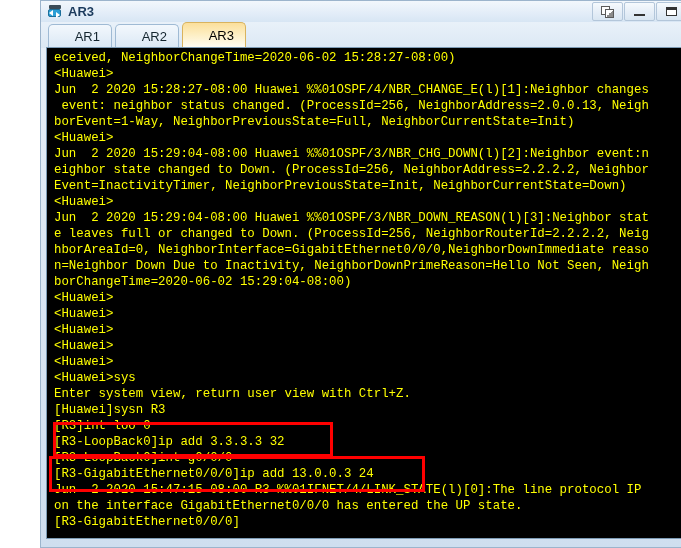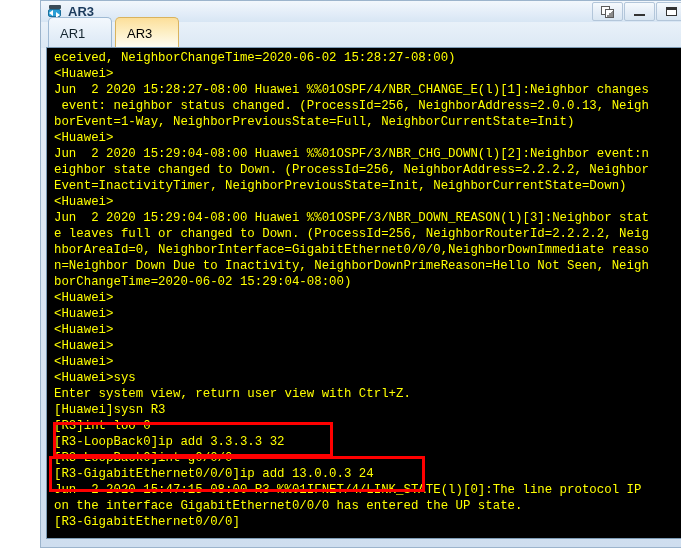--- a/index.html
+++ b/index.html
@@ -158,24 +158,24 @@
     background: linear-gradient(to bottom, #e9f1f9 0%, #dce8f4 100%);
     display: flex;
     align-items: flex-end;
     padding-left: 7px;
     box-sizing: border-box;
   }
   .tab {
     height: 24px;
     min-width: 64px;
     margin-right: 3px;
-    padding: 15px 11px;
-    display: flex;
-    align-items: center;
-    justify-content: flex-start;
+    padding: 8px 11px;
+    display: flex;
+    align-items: center;
+    justify-content: flex-end;
     font-size: 13px;
     color: #14252f;
     background: linear-gradient(to bottom, #f3f8fd 0%, #e4eef8 60%, #dbe8f5 100%);
     border: 1px solid #9fbad4;
     border-bottom: none;
     border-radius: 5px 5px 0 0;
     box-sizing: border-box;
     white-space: nowrap;
   }
   .tab.active {
@@ -320,20 +320,23 @@
       <div class="winbtn">
         <span class="glyph-close">X</span>
       </div>
     </div>
   </div>
 
   <div id="tabstrip">
     <div class="tab">
       <span>AR1</span>
     </div>
+    <div class="tab">
+      <span>AR2</span>
+    </div>
     <div class="tab active">
       <span>AR3</span>
     </div>
   </div>
 
   <div id="console-frame">
 
     <div id="console-text" style="color: rgb(255, 255, 0);"><span class="ln">eceived, NeighborChangeTime=2020-06-02 15:28:27-08:00)</span><span class="ln">&lt;Huawei&gt;</span><span class="ln">Jun  2 2020 15:28:27-08:00 Huawei %%01OSPF/4/NBR_CHANGE_E(l)[1]:Neighbor changes</span><span class="ln"> event: neighbor status changed. (ProcessId=256, NeighborAddress=2.0.0.13, Neigh</span><span class="ln">borEvent=1-Way, NeighborPreviousState=Full, NeighborCurrentState=Init)</span><span class="ln">&lt;Huawei&gt;</span><span class="ln">Jun  2 2020 15:29:04-08:00 Huawei %%01OSPF/3/NBR_CHG_DOWN(l)[2]:Neighbor event:n</span><span class="ln">eighbor state changed to Down. (ProcessId=256, NeighborAddress=2.2.2.2, Neighbor</span><span class="ln">Event=InactivityTimer, NeighborPreviousState=Init, NeighborCurrentState=Down)</span><span class="ln">&lt;Huawei&gt;</span><span class="ln">Jun  2 2020 15:29:04-08:00 Huawei %%01OSPF/3/NBR_DOWN_REASON(l)[3]:Neighbor stat</span><span class="ln">e leaves full or changed to Down. (ProcessId=256, NeighborRouterId=2.2.2.2, Neig</span><span class="ln">hborAreaId=0, NeighborInterface=GigabitEthernet0/0/0,NeighborDownImmediate reaso</span><span class="ln">n=Neighbor Down Due to Inactivity, NeighborDownPrimeReason=Hello Not Seen, Neigh</span><span class="ln">borChangeTime=2020-06-02 15:29:04-08:00)</span><span class="ln">&lt;Huawei&gt;</span><span class="ln">&lt;Huawei&gt;</span><span class="ln">&lt;Huawei&gt;</span><span class="ln">&lt;Huawei&gt;</span><span class="ln">&lt;Huawei&gt;</span><span class="ln">&lt;Huawei&gt;sys</span><span class="ln">Enter system view, return user view with Ctrl+Z.</span><span class="ln">[Huawei]sysn R3</span><span class="ln">[R3]int loo 0</span><span class="ln">[R3-LoopBack0]ip add 3.3.3.3 32</span><span class="ln">[R3-LoopBack0]int g0/0/0</span><span class="ln">[R3-GigabitEthernet0/0/0]ip add 13.0.0.3 24</span><span class="ln">Jun  2 2020 15:47:15-08:00 R3 %%01IFNET/4/LINK_STATE(l)[0]:The line protocol IP</span><span class="ln">on the interface GigabitEthernet0/0/0 has entered the UP state.</span><span class="ln">[R3-GigabitEthernet0/0/0]</span></div>
 
     <div class="annot-box" id="annot-0" style="left: 6px; top: 374px; width: 280px; height: 35px; border-color: rgb(255, 0, 0);"></div>

